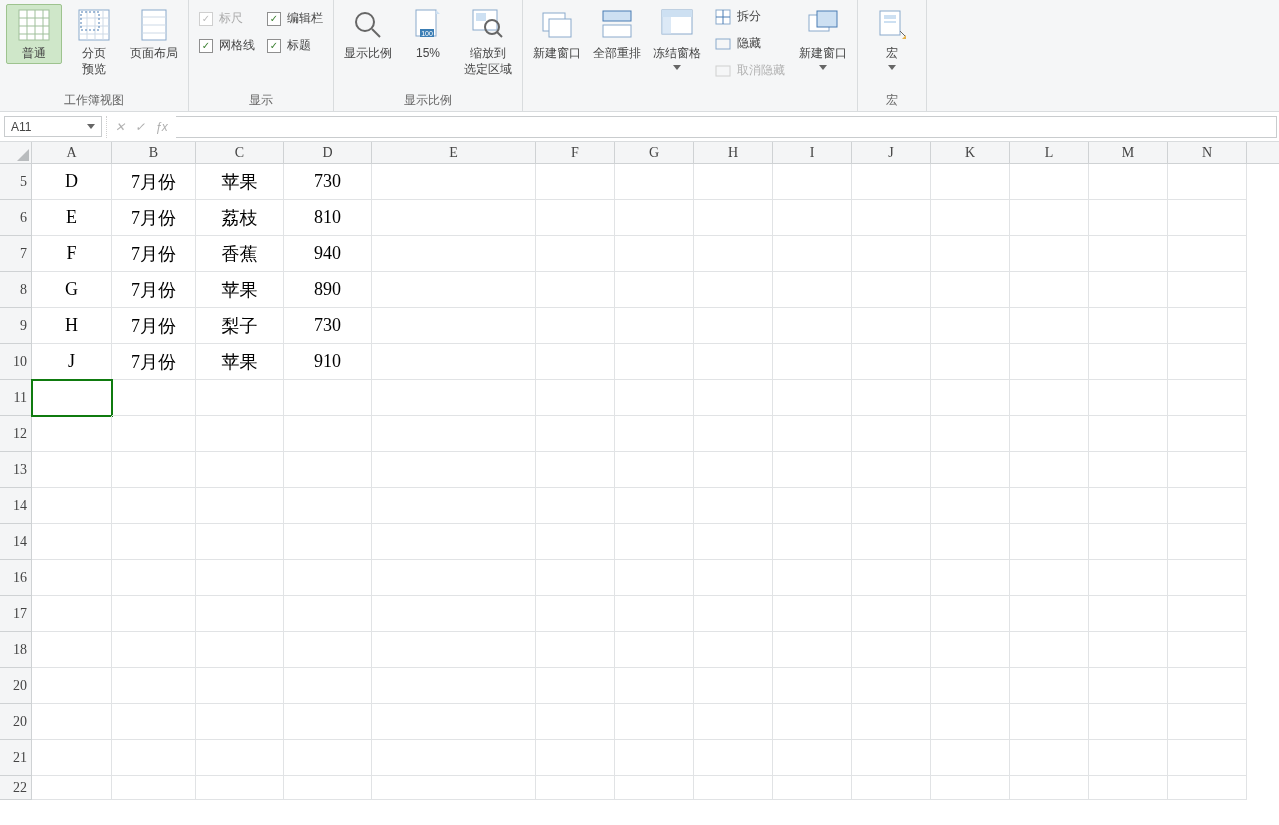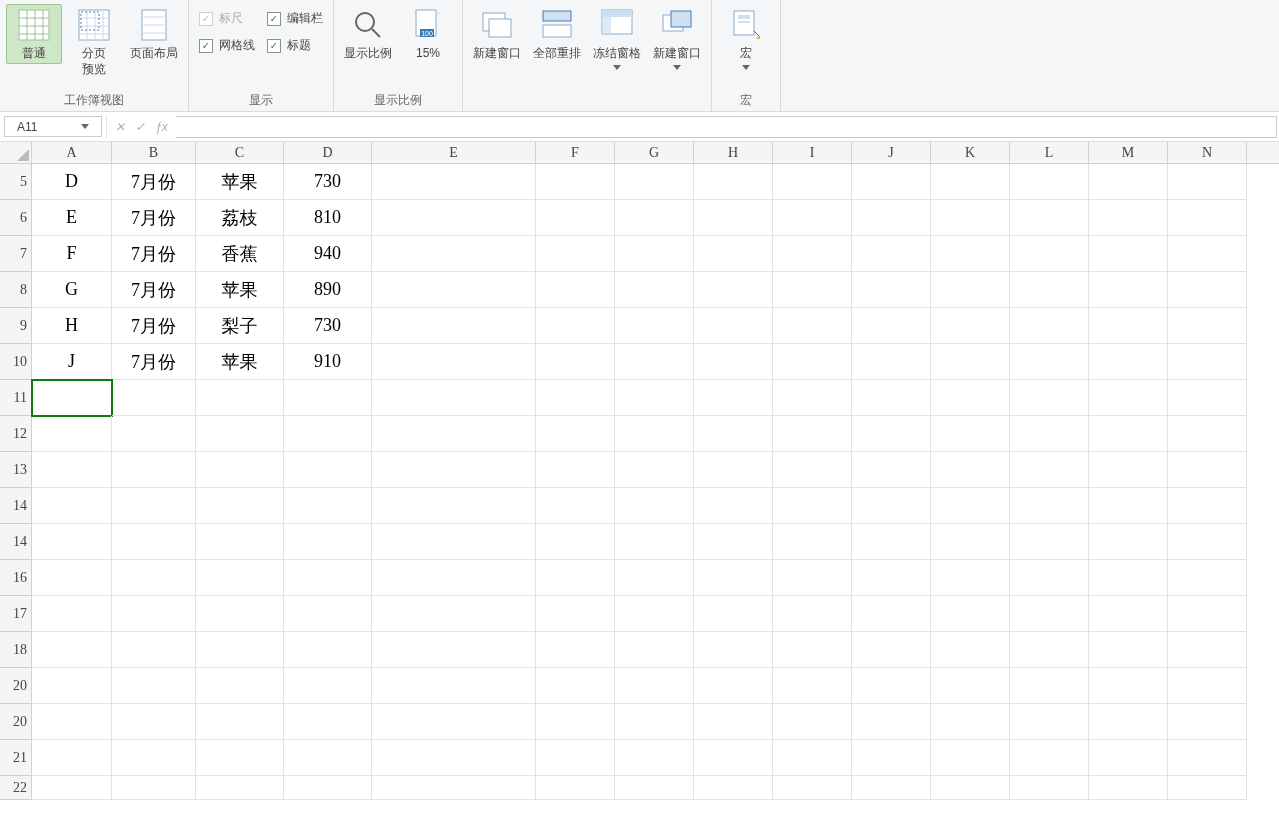--- a/index.html
+++ b/index.html
@@ -24,21 +24,21 @@
 
   .small-col { display: flex; flex-direction: column; gap: 6px; padding: 2px; }
   .small-btn { display: flex; align-items: center; gap: 6px; padding: 2px 4px; color: #444; cursor: pointer; white-space: nowrap; }
   .small-btn.disabled { color: #b2b2b2; cursor: default; }
   .small-btn .sico { width: 16px; height: 16px; flex: none; }
 
   .drop-caret { width: 0; height: 0; border-left: 4px solid transparent; border-right: 4px solid transparent; border-top: 5px solid #666; margin-top: 4px; }
 
   
   .formula-bar { display: flex; align-items: center; height: 30px; border-bottom: 1px solid #d9dcde; background: #fff; }
-  .name-box { width: 98px; height: 21px; margin: 0 4px; border: 1px solid #c9ccce; display: flex; align-items: center; padding: 0 12px; justify-content: space-between; }
+  .name-box { width: 98px; height: 21px; margin: 0 4px; border: 1px solid #c9ccce; display: flex; align-items: center; padding: 0 6px; justify-content: space-between; }
   .name-box .caret { width: 0; height: 0; border-left: 4px solid transparent; border-right: 4px solid transparent; border-top: 5px solid #666; }
   .fx-controls { display: flex; align-items: center; gap: 10px; padding: 0 8px; border-left: 1px dotted #d0d0d0; height: 22px; }
   .fx-controls span { color: #b0b0b0; font-style: italic; }
   .fx { font-style: italic; color: #555; }
   .formula-input { flex: 1; height: 22px; border: 1px solid #c9ccce; border-left: none; margin-right: 2px; padding: 0 6px; outline: none; font-size: 12px; }
 
   
   .sheet { position: relative; height: calc(825px - 112px - 30px); overflow: hidden; background: #fff; }
   .corner { position: absolute; top: 0; left: 0; width: 32px; height: 22px; background: #f4f5f6; border-right: 1px solid #cfd2d4; border-bottom: 1px solid #cfd2d4; }
   .corner::after { content: ""; position: absolute; right: 2px; bottom: 2px; width: 0; height: 0; border-style: solid; border-width: 0 0 12px 12px; border-color: transparent transparent #b9bcbe transparent; }
@@ -131,20 +131,30 @@
       </div>
       <div class="big-btn">
         <svg class="ico" viewBox="0 0 32 32">
             <rect x="4" y="1" width="20" height="26" fill="#fff" stroke="#8aa9cc"></rect>
             <path d="M24 1l4 4h-4z" fill="#cde0f2"></path>
             <rect x="8" y="20" width="14" height="8" fill="#3a7db4"></rect>
             <text x="15" y="27" font-size="7" fill="#fff" text-anchor="middle">100</text>
           </svg>
         <span class="lbl">15%</span>
       </div>
+      <div class="big-btn">
+        <svg class="ico" viewBox="0 0 32 32">
+            <rect x="1" y="1" width="24" height="20" fill="#fff" stroke="#8aa9cc"></rect>
+            <rect x="4" y="4" width="10" height="8" fill="#cde0f2"></rect>
+            <circle cx="20" cy="18" r="7" fill="none" stroke="#666" stroke-width="2"></circle>
+            <path d="M25 23l5 5" stroke="#666" stroke-width="2"></path>
+          </svg>
+        <span class="lbl">缩放到
+选定区域</span>
+      </div>
     </div>
     <div class="group-label">显示比例</div>
   </div>
 
   <div class="group" style="flex:none">
     <div class="group-content">
       <div class="big-btn">
         <svg class="ico" viewBox="0 0 32 32">
             <rect x="2" y="4" width="22" height="18" fill="#fff" stroke="#8aa9cc"></rect>
             <rect x="8" y="10" width="22" height="18" fill="#fff" stroke="#8aa9cc"></rect>
@@ -159,20 +169,41 @@
         <span class="lbl">全部重排</span>
       </div>
       <div class="big-btn">
         <svg class="ico" viewBox="0 0 32 32">
             <rect x="1" y="1" width="30" height="24" fill="#fff" stroke="#8aa9cc"></rect>
             <rect x="1" y="1" width="30" height="7" fill="#cde0f2"></rect>
             <rect x="1" y="1" width="9" height="24" fill="#cde0f2" opacity="0.7"></rect>
           </svg>
         <span class="lbl">冻结窗格</span>
         <span class="drop-caret"></span>
+      </div>
+      <div class="small-col">
+        <div class="small-btn">
+            <svg class="sico" viewBox="0 0 16 16">
+              <rect x="1" y="1" width="14" height="14" fill="#fff" stroke="#8aa9cc"></rect>
+              <path d="M8 1v14M1 8h14" stroke="#4a7db4"></path>
+            </svg>
+            <span>拆分</span>
+          </div>
+        <div class="small-btn">
+            <svg class="sico" viewBox="0 0 16 16">
+              <rect x="1" y="3" width="14" height="10" fill="none" stroke="#8aa9cc"></rect>
+            </svg>
+            <span>隐藏</span>
+          </div>
+        <div class="small-btn disabled">
+            <svg class="sico" viewBox="0 0 16 16">
+              <rect x="1" y="3" width="14" height="10" fill="none" stroke="#d0d0d0"></rect>
+            </svg>
+            <span>取消隐藏</span>
+          </div>
       </div>
       <div class="big-btn">
         <svg class="ico" viewBox="0 0 32 32">
             <rect x="2" y="6" width="20" height="16" fill="#fff" stroke="#8aa9cc"></rect>
             <rect x="10" y="2" width="20" height="16" fill="#cde0f2" stroke="#4a7db4"></rect>
           </svg>
         <span class="lbl">新建窗口</span>
         <span class="drop-caret"></span>
       </div>
     </div>

